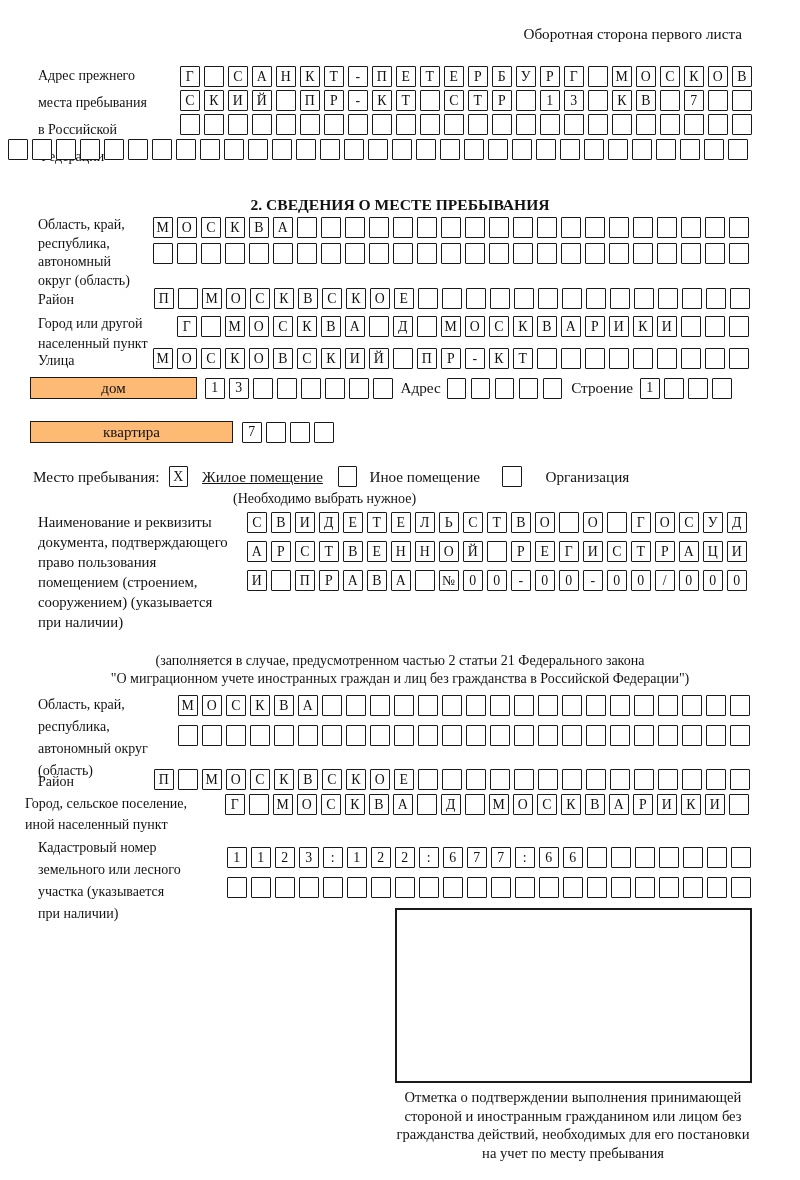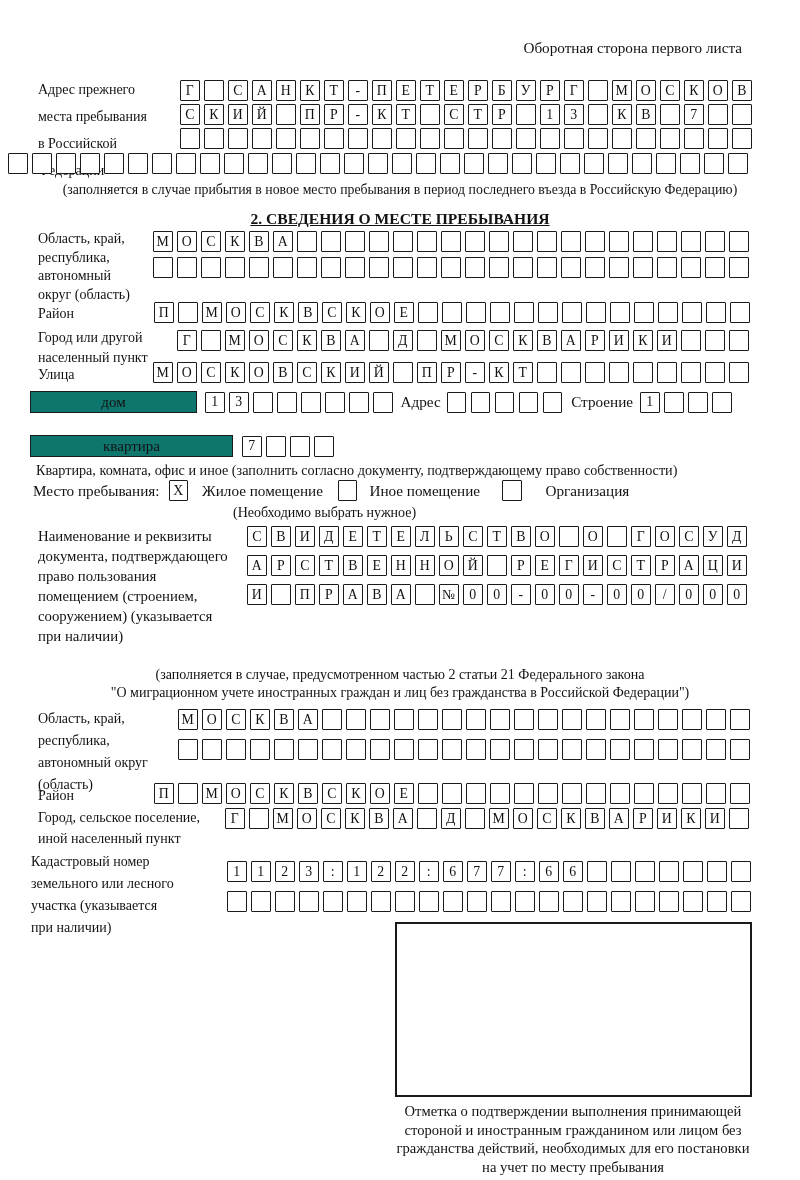--- a/index.html
+++ b/index.html
@@ -1,36 +1,36 @@
 <!DOCTYPE html>
 <html><head>
 <meta charset="utf-8">
 <style>
   html,body{margin:0;padding:0;background:#fff;}
   .page{
     position:relative;width:800px;height:1180px;background:#ffffff;
     font-family:"Liberation Serif","DejaVu Serif",serif;color:#121212;
     overflow:hidden;
   }
-  .abs{position:absolute;margin-top:14px;}
+  .abs{position:absolute;}
   .pre{white-space:pre-line;}
   .lbl{font-size:14px;line-height:21px;}
   .cap{font-size:13.8px;}
   .hdr{font-weight:bold;font-size:15.6px;}
   .center{width:800px;text-align:center;}
   .boxrow{display:flex;gap:4.5px;}
   .cell{
     box-sizing:border-box;flex:0 0 19.5px;width:19.5px;height:21px;
     border:1.6px solid #1a1a1a;border-radius:1px;background:#fff;
     display:inline-flex;align-items:center;justify-content:center;
     font-size:13.8px;line-height:1;
   }
   .widebox{
     box-sizing:border-box;border:1.6px solid #1a1a1a;height:22px;
-    display:flex;align-items:center;justify-content:center;font-size:15px;background:#0f766e;
+    display:flex;align-items:center;justify-content:center;font-size:15px;background:#fdba74;
   }
   .inlinerow{display:flex;align-items:center;font-size:15.2px;}
   .stamp{box-sizing:border-box;border:2px solid #1a1a1a;background:#fff;}
 </style>
 </head>
 <body>
 
 <div class="page">
 
   <div class="abs" style="top:25px;right:58px;font-size:15.2px;">Оборотная сторона первого листа</div>
@@ -143,23 +143,22 @@
       <span class="cell"></span>
       <span class="cell"></span>
       <span class="cell"></span>
       <span class="cell"></span>
       <span class="cell"></span>
       <span class="cell"></span>
       <span class="cell"></span>
       <span class="cell"></span>
       <span class="cell"></span>
     </div>
-  <div class="abs cap center" style="top:168px;">(заполняется в случае прибытия в новое место пребывания в период последнего въезда в Российскую Федерацию)</div>
-
-  <div class="abs hdr center" style="top:196px;text-decoration:underline;">2. СВЕДЕНИЯ О МЕСТЕ ПРЕБЫВАНИЯ</div>
+
+  <div class="abs hdr center" style="top:196px;">2. СВЕДЕНИЯ О МЕСТЕ ПРЕБЫВАНИЯ</div>
 
   <div class="abs lbl pre" style="left:38px;top:216px;line-height:18.5px;">Область, край,
 республика,
 автономный
 округ (область)</div>
   <div class="abs boxrow" style="left:153px;top:217px;">
       <span class="cell">М</span>
       <span class="cell">О</span>
       <span class="cell">С</span>
       <span class="cell">К</span>
@@ -331,28 +330,27 @@
 
   <div class="abs inlinerow" style="left:30px;top:421px;">
     <div class="widebox" style="width:203px;">квартира</div>
     <div class="boxrow" style="margin-left:9px;">
         <span class="cell">7</span>
         <span class="cell"></span>
         <span class="cell"></span>
         <span class="cell"></span>
       </div>
   </div>
-  <div class="abs" style="left:36px;top:448px;font-size:14.2px;">Квартира, комната, офис и иное (заполнить согласно документу, подтверждающему право собственности)</div>
 
   <div class="abs inlinerow" style="left:33px;top:466px;">
     <div>Место пребывания:</div>
     <div class="boxrow" style="margin-left:9px;">
         <span class="cell">X</span>
       </div>
-    <div style="margin-left:14px;">Жилое помещение</div>
+    <div style="margin-left:14px;text-decoration:underline;">Жилое помещение</div>
     <div class="boxrow" style="margin-left:15px;">
         <span class="cell"></span>
       </div>
     <div style="margin-left:12px;">Иное помещение</div>
     <div class="boxrow" style="margin-left:22px;">
         <span class="cell"></span>
       </div>
     <div style="margin-left:24px;">Организация</div>
   </div>
   <div class="abs" style="left:233px;top:491px;font-size:14px;">(Необходимо выбрать нужное)</div>
@@ -515,21 +513,21 @@
       <span class="cell"></span>
       <span class="cell"></span>
       <span class="cell"></span>
       <span class="cell"></span>
       <span class="cell"></span>
       <span class="cell"></span>
       <span class="cell"></span>
       <span class="cell"></span>
     </div>
 
-  <div class="abs lbl pre" style="left:38px;top:793px;line-height:21px;">Город, сельское поселение,
+  <div class="abs lbl pre" style="left:25px;top:793px;line-height:21px;">Город, сельское поселение,
 иной населенный пункт</div>
   <div class="abs boxrow" style="left:225px;top:794px;">
       <span class="cell">Г</span>
       <span class="cell"></span>
       <span class="cell">М</span>
       <span class="cell">О</span>
       <span class="cell">С</span>
       <span class="cell">К</span>
       <span class="cell">В</span>
       <span class="cell">А</span>
@@ -542,21 +540,21 @@
       <span class="cell">К</span>
       <span class="cell">В</span>
       <span class="cell">А</span>
       <span class="cell">Р</span>
       <span class="cell">И</span>
       <span class="cell">К</span>
       <span class="cell">И</span>
       <span class="cell"></span>
     </div>
 
-  <div class="abs lbl pre" style="left:31px;top:837px;line-height:22px;">Кадастровый номер
+  <div class="abs lbl pre" style="left:38px;top:837px;line-height:22px;">Кадастровый номер
 земельного или лесного
 участка (указывается
 при наличии)</div>
   <div class="abs boxrow" style="left:227px;top:847px;">
       <span class="cell">1</span>
       <span class="cell">1</span>
       <span class="cell">2</span>
       <span class="cell">3</span>
       <span class="cell">:</span>
       <span class="cell">1</span>

